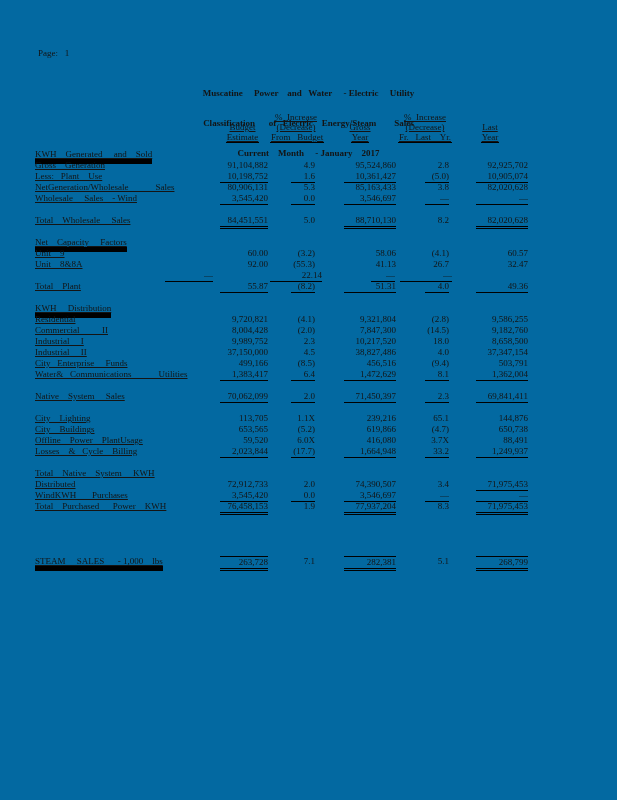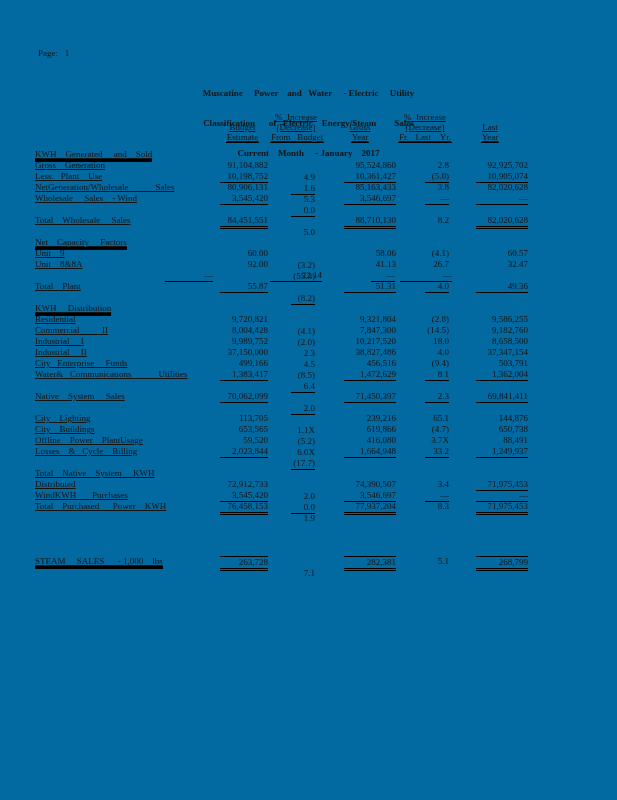--- a/index.html
+++ b/index.html
@@ -19,24 +19,24 @@
   .hrow,.row{
     display:grid;
     grid-template-columns:180px 55px 52px 76px 54px 76px;
     height:11px;line-height:11px;
   }
   .hrow{height:10px;line-height:10px;}
   .hgap{height:7px;}
   .hcell{text-align:center;white-space:pre;}
   .hul{border-bottom:1px solid #000;padding:0 1px;}
   .label{white-space:pre;overflow:visible;}
-  .label .lu{border-bottom:3px solid #000000;}
+  .label .lu{border-bottom:5px solid #000000;}
   .cell{text-align:right;}
   .cell.c0{padding-right:2px;}
-  .cell.c1{padding-right:7px;margin-top:12px;}
+  .cell.c1{padding-right:7px;}
   .cell.c2{padding-right:2px;}
   .cell.c3{padding-right:3px;}
   .cell.c4{padding-right:0;}
   .cell span{display:inline-block;text-align:right;}
   .c0 span{min-width:48px;}
   .c1 span{min-width:24px;}
   .c2 span{min-width:52px;}
   .c3 span{min-width:24px;}
   .c4 span{min-width:52px;}
   span.u{border-bottom:1px solid #000;}

